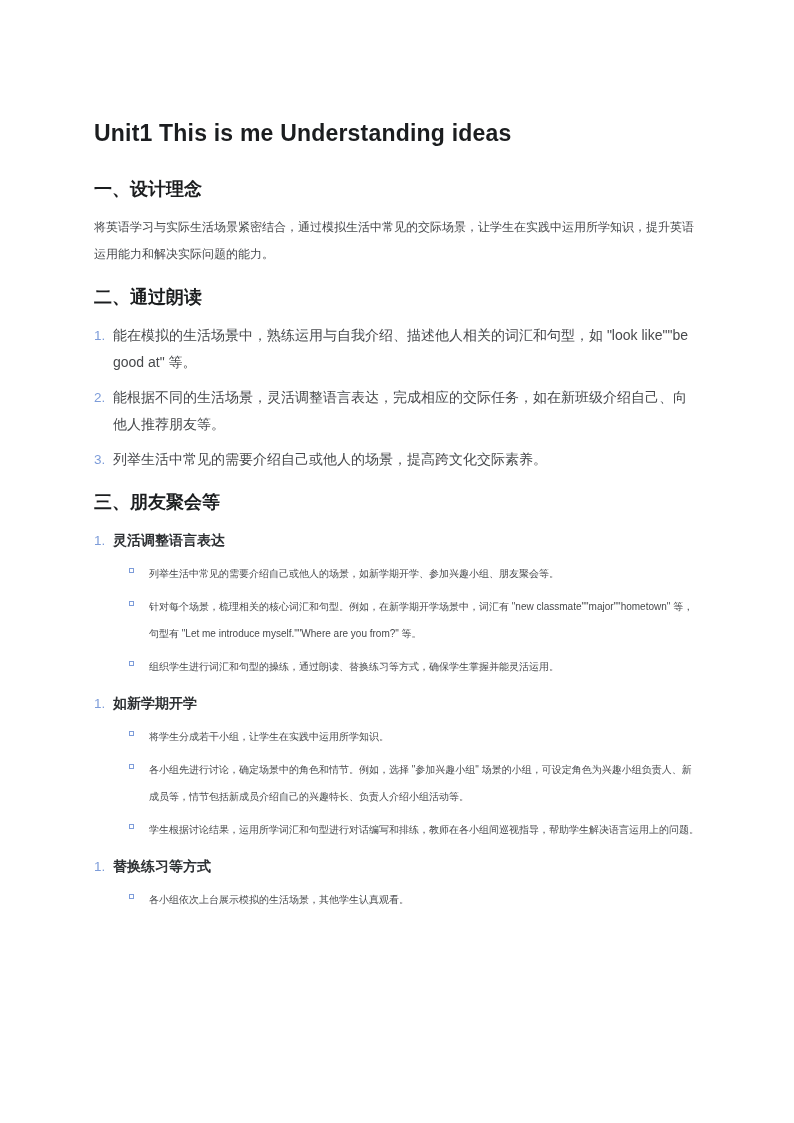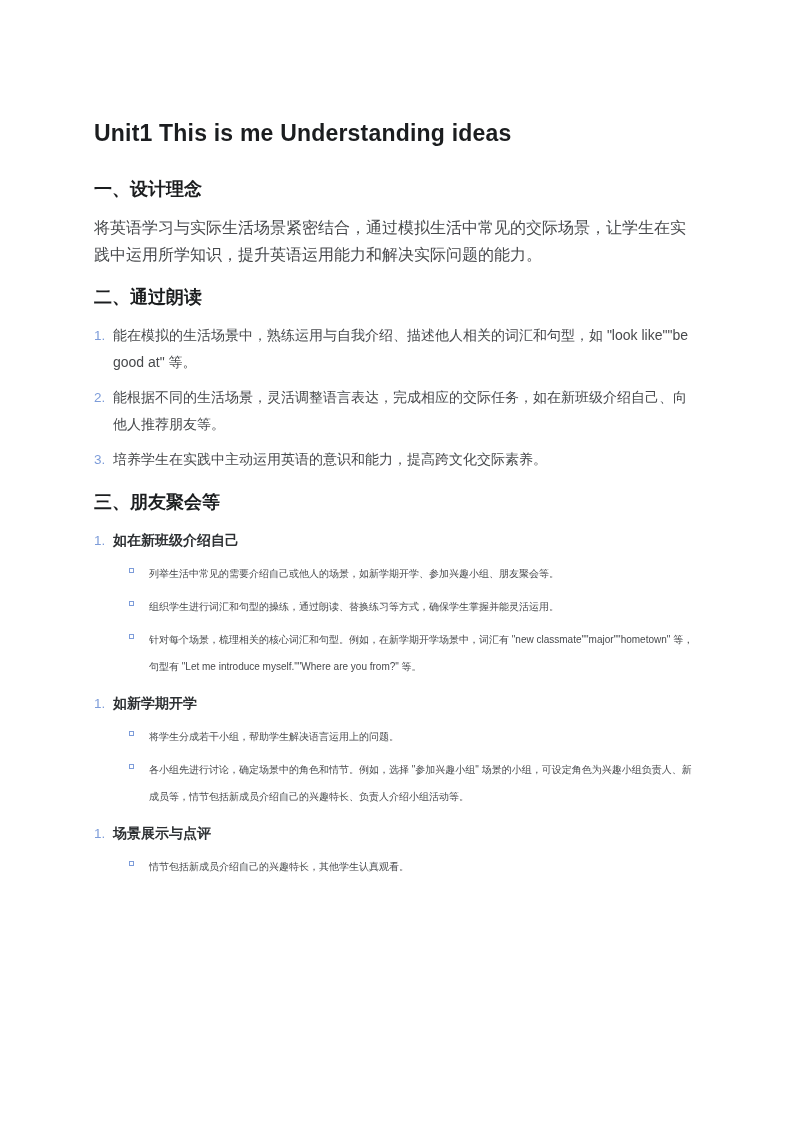--- a/index.html
+++ b/index.html
@@ -25,21 +25,21 @@
     letter-spacing:0.2px;
     margin-bottom:28px;
   }
   h2.section-heading{
     font-size:18px; line-height:26px; font-weight:700;
     color:var(--heading-color);
     margin-top:16px; margin-bottom:12px;
   }
   .doc-section:first-of-type h2.section-heading{ margin-top:0;font-family:Liberation Serif, serif; }
   p.paragraph{
-    font-size:16px; line-height:27px;
+    font-size:12px; line-height:27px;
     color:var(--body-color);
     margin-bottom:4px;
   }
   .oitem{
     position:relative;
     padding-left:19px;
     margin-top:8px;
     font-size:14px; line-height:27px;
     color:var(--body-color);
   }
@@ -86,34 +86,35 @@
   <h1 class="doc-title">Unit1 This is me Understanding ideas</h1>
   <div id="sections">
       <section class="doc-section">
         <h2 class="section-heading">一、设计理念</h2>
         <p class="paragraph">将英语学习与实际生活场景紧密结合，通过模拟生活中常见的交际场景，让学生在实践中运用所学知识，提升英语运用能力和解决实际问题的能力。</p>
       </section>
       <section class="doc-section">
         <h2 class="section-heading">二、通过朗读</h2>
         <div class="oitem"><span class="num">1.</span><span class="itext">能在模拟的生活场景中，熟练运用与自我介绍、描述他人相关的词汇和句型，如 "look like""be good at" 等。</span></div>
         <div class="oitem"><span class="num">2.</span><span class="itext">能根据不同的生活场景，灵活调整语言表达，完成相应的交际任务，如在新班级介绍自己、向他人推荐朋友等。</span></div>
-        <div class="oitem"><span class="num">3.</span><span class="itext">培养学生在实践中主动运用英语的意识和能力，提高跨文化交际素养。</span></div>
+        <div class="oitem"><span class="num">3.</span><span class="itext">列举生活中常见的需要介绍自己或他人的场景，提高跨文化交际素养。</span></div>
       </section>
       <section class="doc-section">
         <h2 class="section-heading">三、朋友聚会等</h2>
         <div class="step">
-          <div class="step-title-row"><span class="num">1.</span><span class="step-title">如在新班级介绍自己</span></div>
+          <div class="step-title-row"><span class="num">1.</span><span class="step-title">灵活调整语言表达</span></div>
           <div class="sitem"><span class="bullet"></span><span class="btext">列举生活中常见的需要介绍自己或他人的场景，如新学期开学、参加兴趣小组、朋友聚会等。</span></div>
+          <div class="sitem"><span class="bullet"></span><span class="btext">针对每个场景，梳理相关的核心词汇和句型。例如，在新学期开学场景中，词汇有 "new classmate""major""hometown" 等，句型有 "Let me introduce myself.""Where are you from?" 等。</span></div>
           <div class="sitem"><span class="bullet"></span><span class="btext">组织学生进行词汇和句型的操练，通过朗读、替换练习等方式，确保学生掌握并能灵活运用。</span></div>
-          <div class="sitem"><span class="bullet"></span><span class="btext">针对每个场景，梳理相关的核心词汇和句型。例如，在新学期开学场景中，词汇有 "new classmate""major""hometown" 等，句型有 "Let me introduce myself.""Where are you from?" 等。</span></div>
         </div>
         <div class="step">
           <div class="step-title-row"><span class="num">1.</span><span class="step-title">如新学期开学</span></div>
-          <div class="sitem"><span class="bullet"></span><span class="btext">将学生分成若干小组，帮助学生解决语言运用上的问题。</span></div>
+          <div class="sitem"><span class="bullet"></span><span class="btext">将学生分成若干小组，让学生在实践中运用所学知识。</span></div>
           <div class="sitem"><span class="bullet"></span><span class="btext">各小组先进行讨论，确定场景中的角色和情节。例如，选择 "参加兴趣小组" 场景的小组，可设定角色为兴趣小组负责人、新成员等，情节包括新成员介绍自己的兴趣特长、负责人介绍小组活动等。</span></div>
+          <div class="sitem"><span class="bullet"></span><span class="btext">学生根据讨论结果，运用所学词汇和句型进行对话编写和排练，教师在各小组间巡视指导，帮助学生解决语言运用上的问题。</span></div>
         </div>
         <div class="step">
-          <div class="step-title-row"><span class="num">1.</span><span class="step-title">场景展示与点评</span></div>
-          <div class="sitem"><span class="bullet"></span><span class="btext">情节包括新成员介绍自己的兴趣特长，其他学生认真观看。</span></div>
+          <div class="step-title-row"><span class="num">1.</span><span class="step-title">替换练习等方式</span></div>
+          <div class="sitem"><span class="bullet"></span><span class="btext">各小组依次上台展示模拟的生活场景，其他学生认真观看。</span></div>
         </div>
       </section>
     </div>
 </div>
 
 </body></html>

